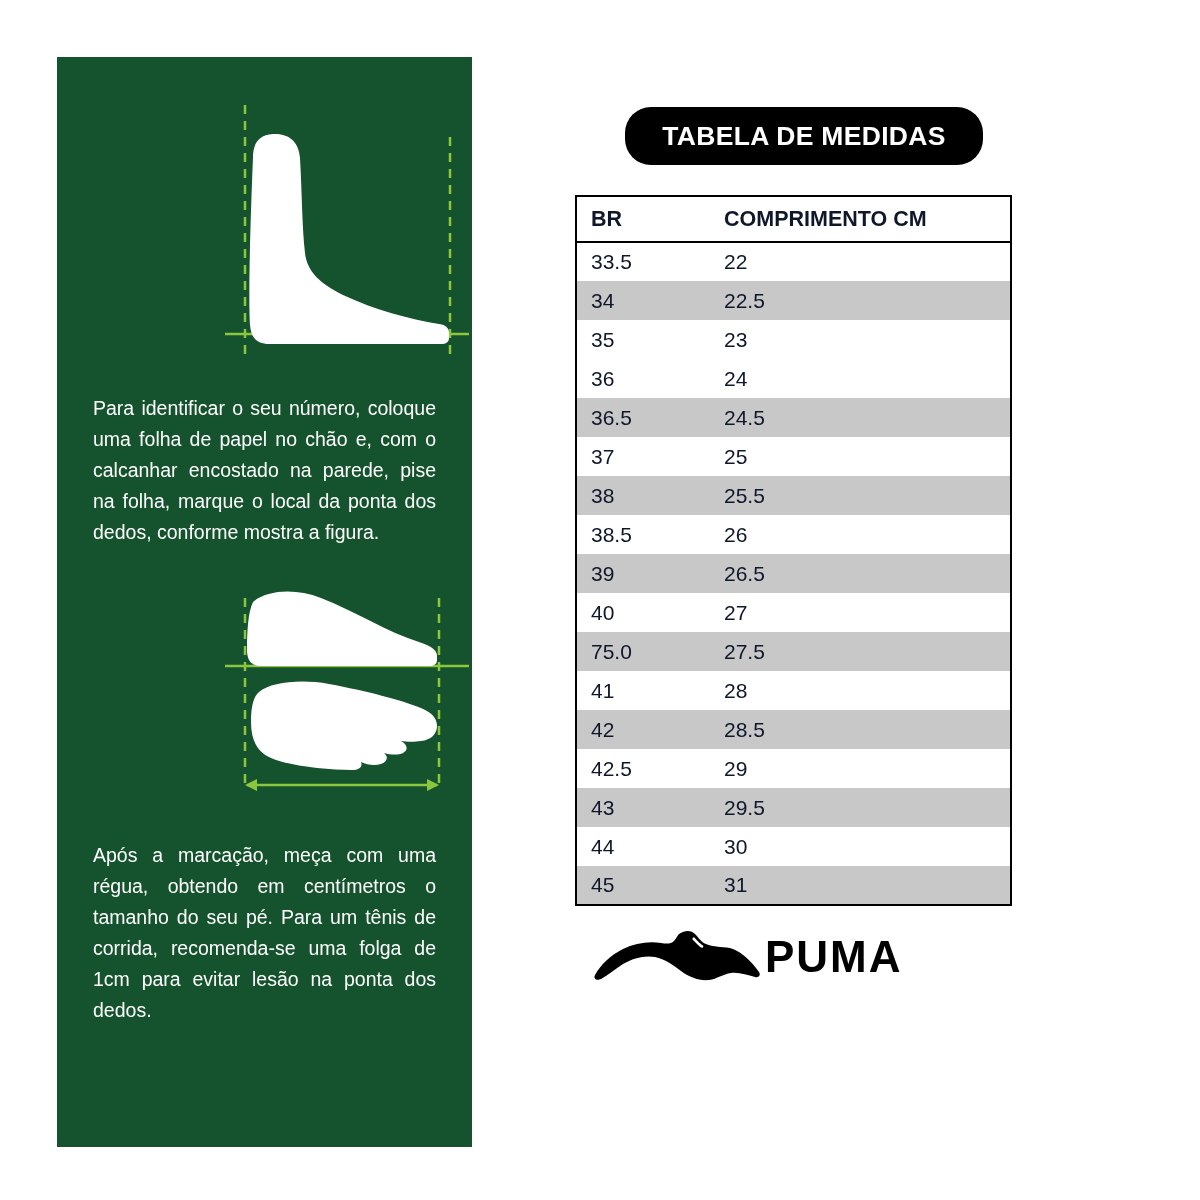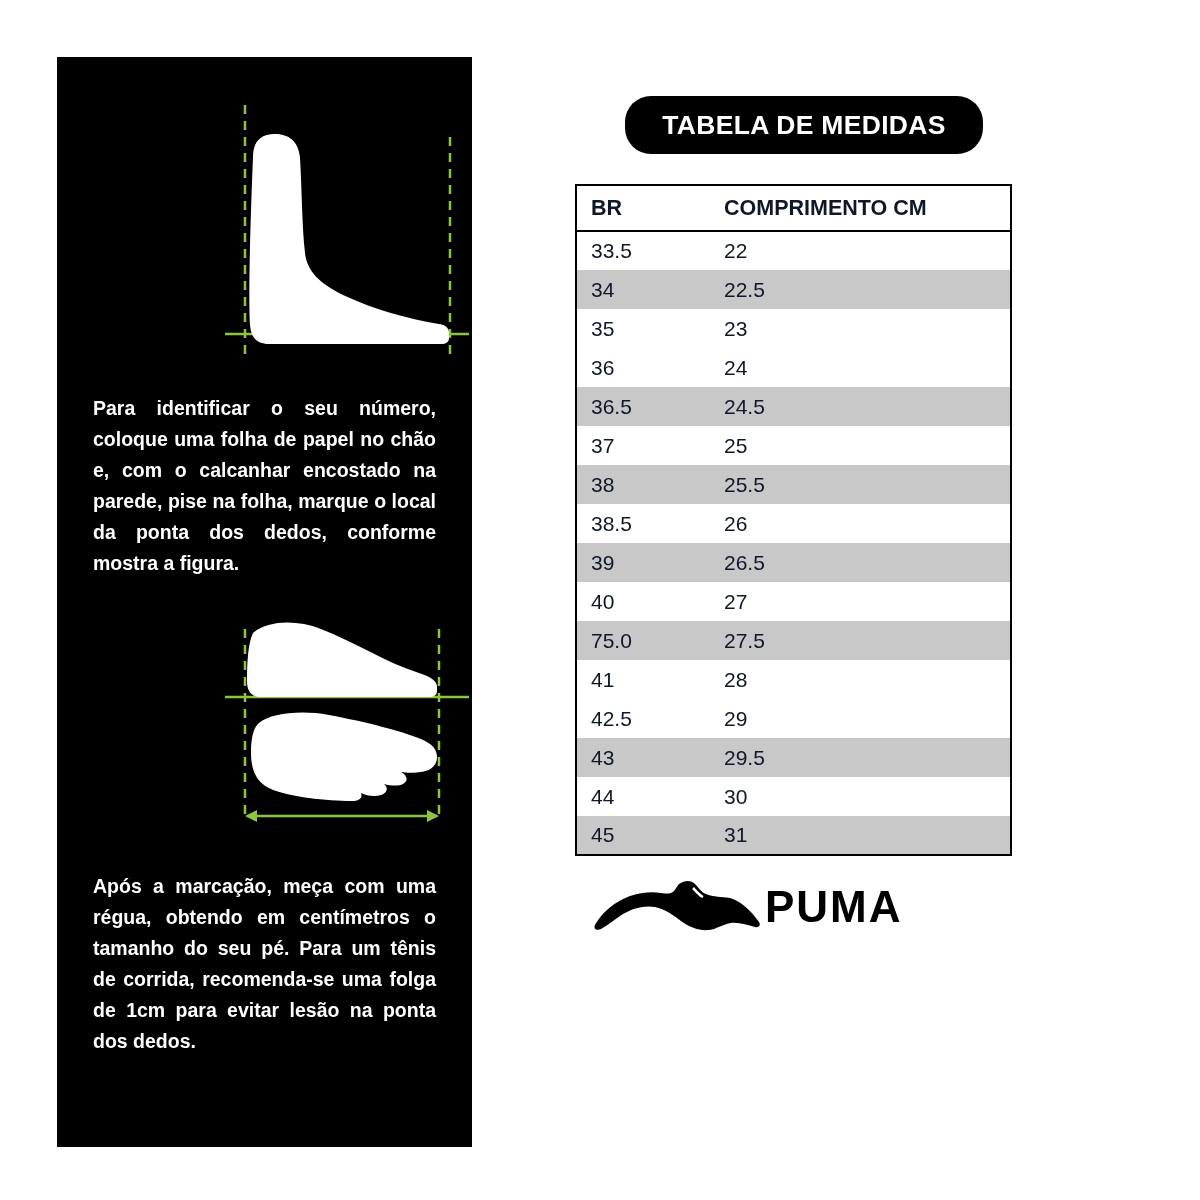--- a/index.html
+++ b/index.html
@@ -14,23 +14,22 @@
     width: 1200px; height: 1200px;
     background: #ffffff;
     overflow: hidden;
   }
 
   
   .left-panel {
     position: absolute;
     left: 57px; top: 57px;
     width: 415px; height: 1090px;
-    background: #000000;
+    background: #14532d;
     color: #ffffff;
-    font-weight: bold;
   }
 
   .fig {
     position: relative;
     width: 415px;
   }
   .fig-1 { height: 330px; }
   .fig-2 { height: 250px; }
 
   .text-block {
@@ -47,21 +46,21 @@
 
   
   .right-panel {
     position: absolute;
     left: 575px; top: 95px;
     width: 570px;
   }
 
   .title-pill {
     width: 358px;
-    margin: 1px auto 0 50px;
+    margin: 12px auto 0 50px;
     background: #000000;
     color: #ffffff;
     border-radius: 26px;
     height: 58px;
     display: flex;
     align-items: center;
     justify-content: center;
     font-size: 26.5px;
     font-weight: bold;
     letter-spacing: 0.3px;
@@ -236,20 +235,24 @@
             <td class="col-br">40</td>
             <td>27</td>
           </tr>
           <tr class="alt">
             <td class="col-br">75.0</td>
             <td>27.5</td>
           </tr>
           <tr>
             <td class="col-br">41</td>
             <td>28</td>
+          </tr>
+          <tr class="alt">
+            <td class="col-br">42</td>
+            <td>28.5</td>
           </tr>
           <tr>
             <td class="col-br">42.5</td>
             <td>29</td>
           </tr>
           <tr class="alt">
             <td class="col-br">43</td>
             <td>29.5</td>
           </tr>
           <tr>

